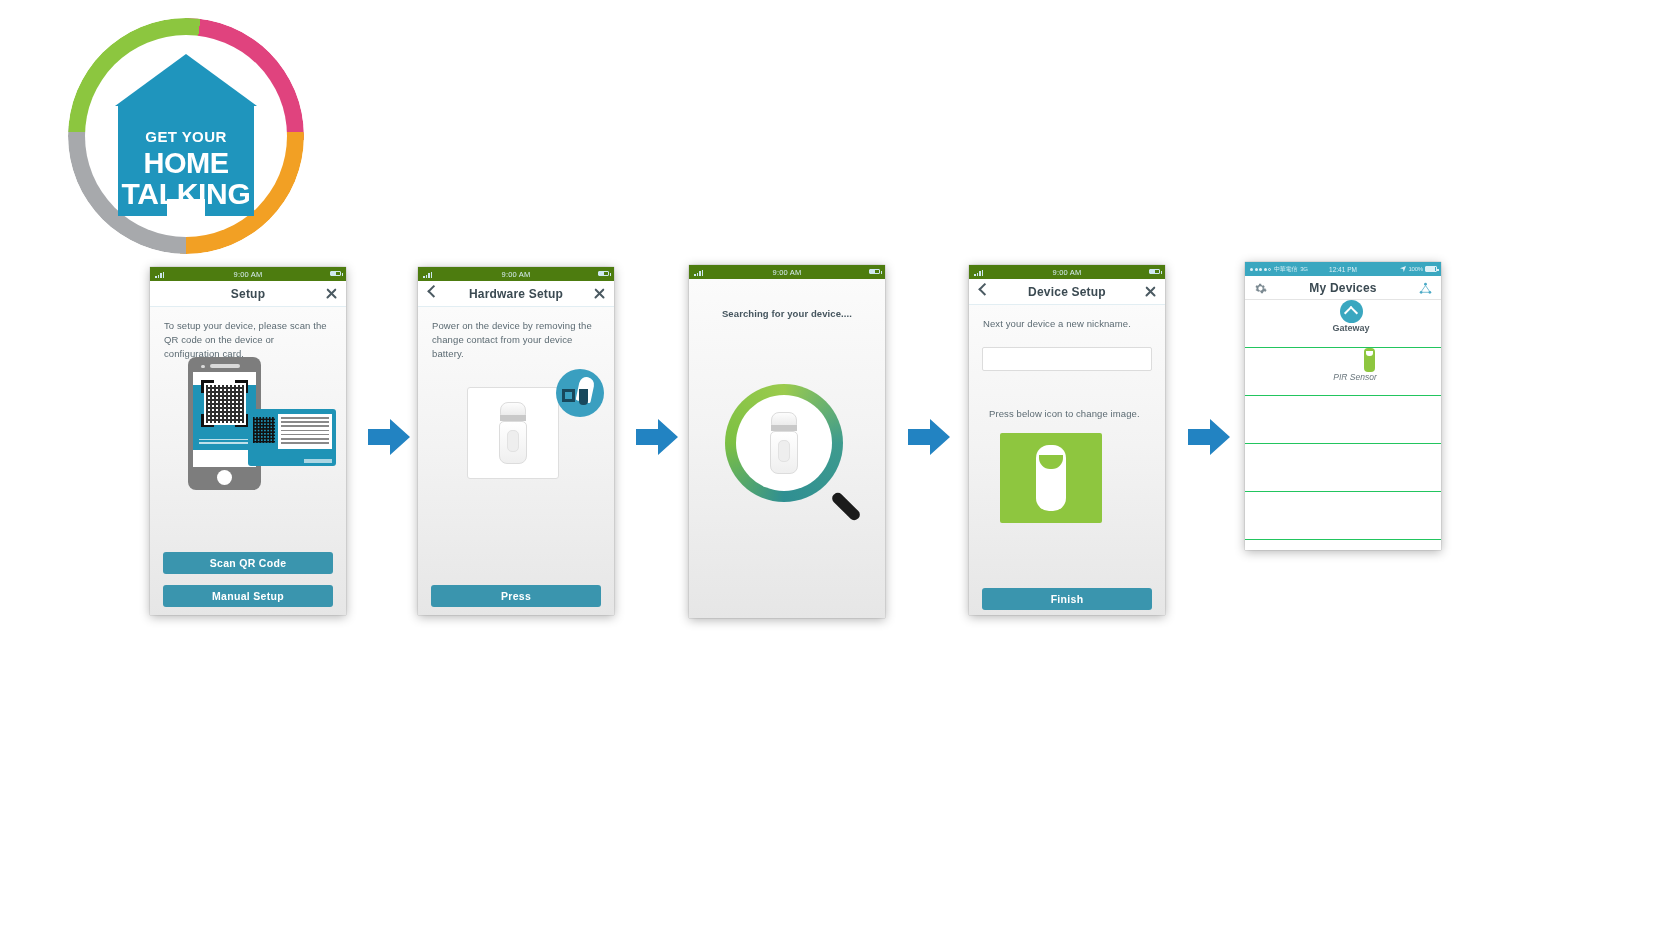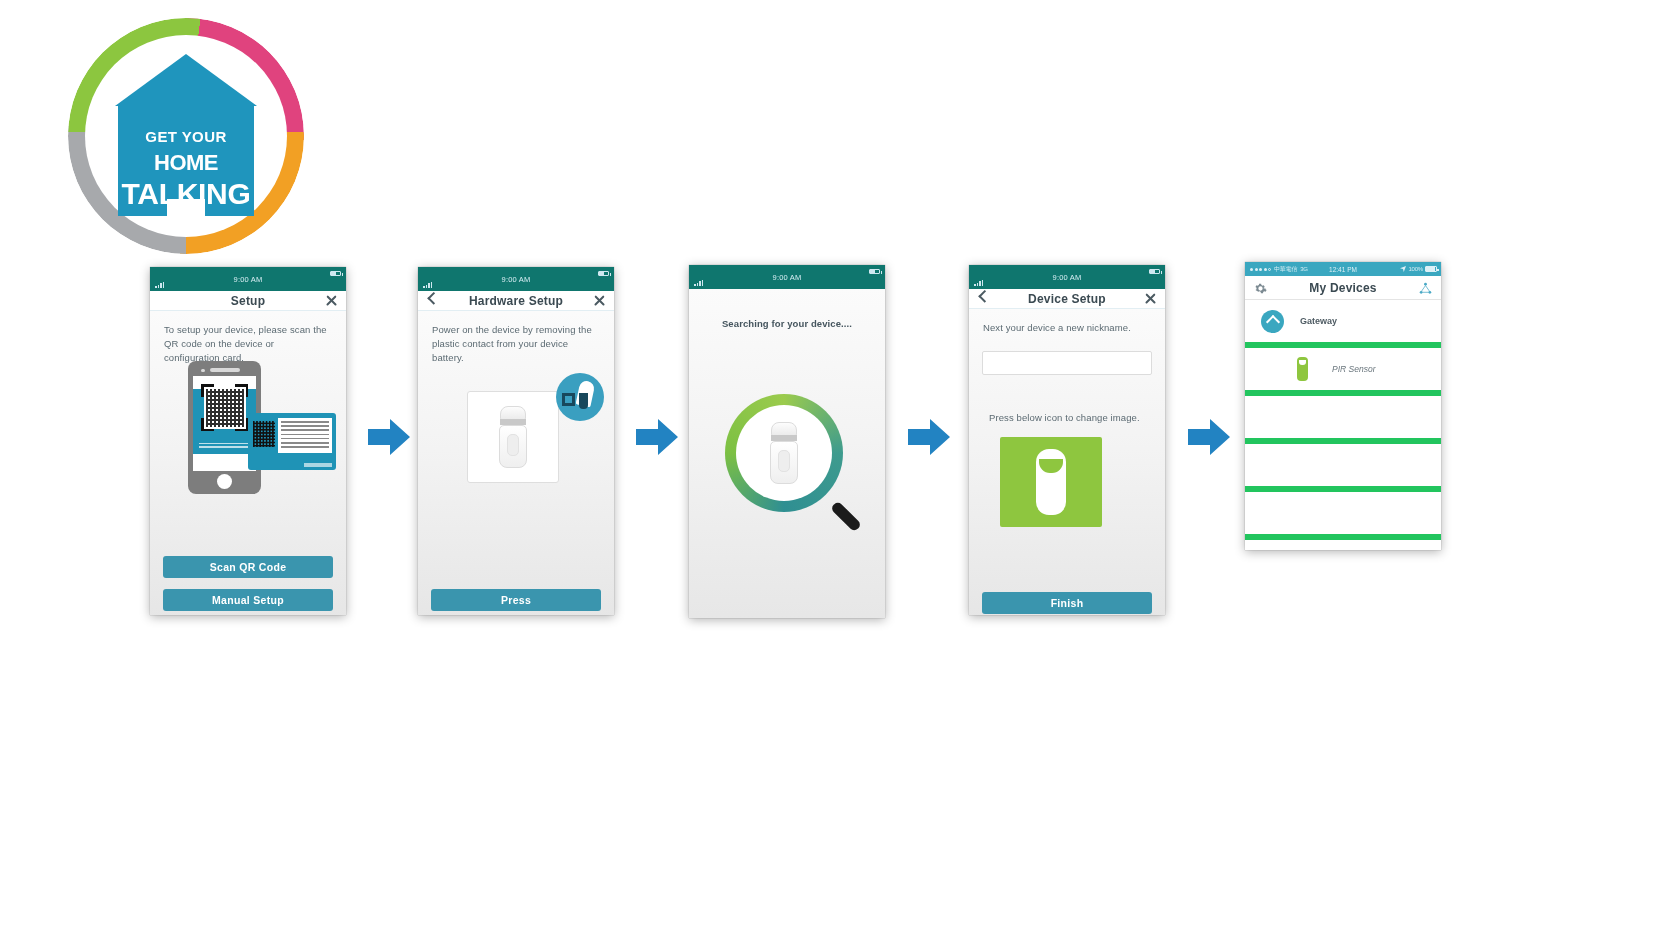--- a/index.html
+++ b/index.html
@@ -26,44 +26,44 @@
                       background:#fff; border-radius:50%; }
   .house { position:absolute; left:47px; top:36px; width:142px; height:162px; }
   .house-roof { position:absolute; left:0; top:0; width:0; height:0;
                 border-left:71px solid transparent; border-right:71px solid transparent;
                 border-bottom:52px solid #1f95bd; }
   .house-body { position:absolute; left:3px; top:51px; width:136px; height:111px; background:#1f95bd; }
   .house-door { position:absolute; left:52px; top:145px; width:38px; height:18px; background:#fff; }
   .house-txt { position:absolute; left:0; top:50px; width:142px; text-align:center; color:#fff;
                font-weight:bold; letter-spacing:0.3px; }
   .ht1 { font-size:15px; letter-spacing:0.4px;margin-top:24px; }
-  .ht2 { font-size:22px; line-height:32px; letter-spacing:-0.5px; margin-top:2px; }
+  .ht2 { font-size:29px; line-height:32px; letter-spacing:-0.5px; margin-top:2px; }
   .ht3 { font-size:30px; line-height:30px; letter-spacing:-0.3px; }
 
   
   .phone {
     position:absolute; background:#fff;
     box-shadow: 0 2px 10px rgba(0,0,0,0.30), 0 0 1px rgba(0,0,0,0.4);
     overflow:hidden;
   }
   .statusbar {
-    height:24px; background:#0f766e; display:flex; align-items:center;
+    height:14px; background:#4d7c0f; display:flex; align-items:center;
     justify-content:center; position:relative;
   }
   .statusbar .time { color:#d8eef4; font-size:7.5px; letter-spacing:0.2px; }
   .bars { position:absolute; left:5px; bottom:3px; display:flex; align-items:flex-end; gap:1px; }
   .bars i { display:block; width:1.6px; background:#cfe8f0; }
   .bars i:nth-child(1){height:2px;} .bars i:nth-child(2){height:3.5px;}
   .bars i:nth-child(3){height:5px;} .bars i:nth-child(4){height:6.5px;}
   .batt { position:absolute; right:5px; top:4px; width:11px; height:5px;
           border:1px solid #cfe8f0; border-radius:1px; }
   .batt::after { content:""; position:absolute; right:-3px; top:1px; width:1.5px; height:3px; background:#cfe8f0;}
   .batt i { display:block; width:60%; height:100%; background:#cfe8f0; }
 
-  .navbar { height:20px; background:#fff; position:relative;
+  .navbar { height:26px; background:#fff; position:relative;
             display:flex; align-items:center; justify-content:center;
             border-bottom:1px solid #e2eef3; }
   .navtitle { font-size:12px; font-weight:bold; color:#3b4a52; letter-spacing:0.2px; }
   .nav-back { position:absolute; left:8px; top:50%; transform:translateY(-50%);
               width:9px; height:9px; border-left:2px solid #4b5a62; border-bottom:2px solid #4b5a62;
               transform-origin:center; rotate:45deg; margin-top:-4px; }
   .nav-close { position:absolute; right:8px; top:50%; transform:translateY(-50%);
                width:13px; height:13px; }
   .nav-close span { position:absolute; left:0; top:5.5px; width:13px; height:2.4px; background:#4b5a62; border-radius:1px;}
   .nav-close span:nth-child(1){ transform:rotate(45deg); }
@@ -168,22 +168,22 @@
   .carrier { font-size:6px; letter-spacing:-0.2px; opacity:.95; }
   .ios-time { position:absolute; left:0; right:0; text-align:center; font-size:6.5px; }
   .ios-right { position:absolute; right:4px; display:flex; align-items:center; gap:2px; }
   .ios-batt { width:12px; height:5.5px; border:0.8px solid #ddf0f6; border-radius:1px; position:relative; }
   .ios-batt i { display:block; width:85%; height:100%; background:#ddf0f6; }
   .ios-batt::after { content:""; position:absolute; right:-2.5px; top:1.3px; width:1.4px; height:2.6px; background:#ddf0f6;}
   .md-nav { height:24px; background:#fff; position:relative; display:flex;
             align-items:center; justify-content:center; border-bottom:1px solid #e4e4e4; }
   .gear { position:absolute; left:9px; width:13px; height:13px; }
   .nodeico { position:absolute; right:9px; width:13px; height:13px; }
-  .dev-row { height:48px; border-bottom:6px solid #22c55e; display:flex; align-items:center;
-             background:#fff; position:relative; }
+  .dev-row { height:48px; border-bottom:1px solid #22c55e; display:flex; align-items:center;
+             background:#fff; position:relative;flex-direction:column; }
   .dev-row.empty { }
   .chev-circle { width:23px; height:23px; border-radius:50%; background:#3aa7c0;
                  margin-left:16px; position:relative; }
   .chev-circle::after { content:""; position:absolute; left:50%; top:52%; width:8px; height:8px;
                         border-left:2px solid #fff; border-top:2px solid #fff;
                         transform:translate(-50%,-40%) rotate(45deg); }
   .dev-label { font-size:9px; font-weight:bold; color:#4e5b63; margin-left:16px; }
   .pir-ico { width:11px; height:24px; background:#8ec63f; border-radius:4px;
              margin-left:52px; position:relative; }
   .pir-ico::after { content:""; position:absolute; left:2px; top:3px; width:7px; height:5px;
@@ -308,21 +308,21 @@
     </div>
     <div class="navbar">
       <div class="nav-back"></div>
       <span class="navtitle">Hardware Setup</span>
       <div class="nav-close">
           <span></span>
           <span></span>
         </div>
     </div>
     <div class="body-area">
-      <div class="instr">Power on the device by removing the plastic contact from your device battery.</div>
+      <div class="instr">Power on the device by removing the change contact from your device battery.</div>
 
       <div class="s2-box">
         <div class="sensor">
           <div class="cap"></div>
           <div class="band"></div>
           <div class="body"></div>
           <div class="lens"></div>
         </div>
       </div>
       <div class="hand-badge">

